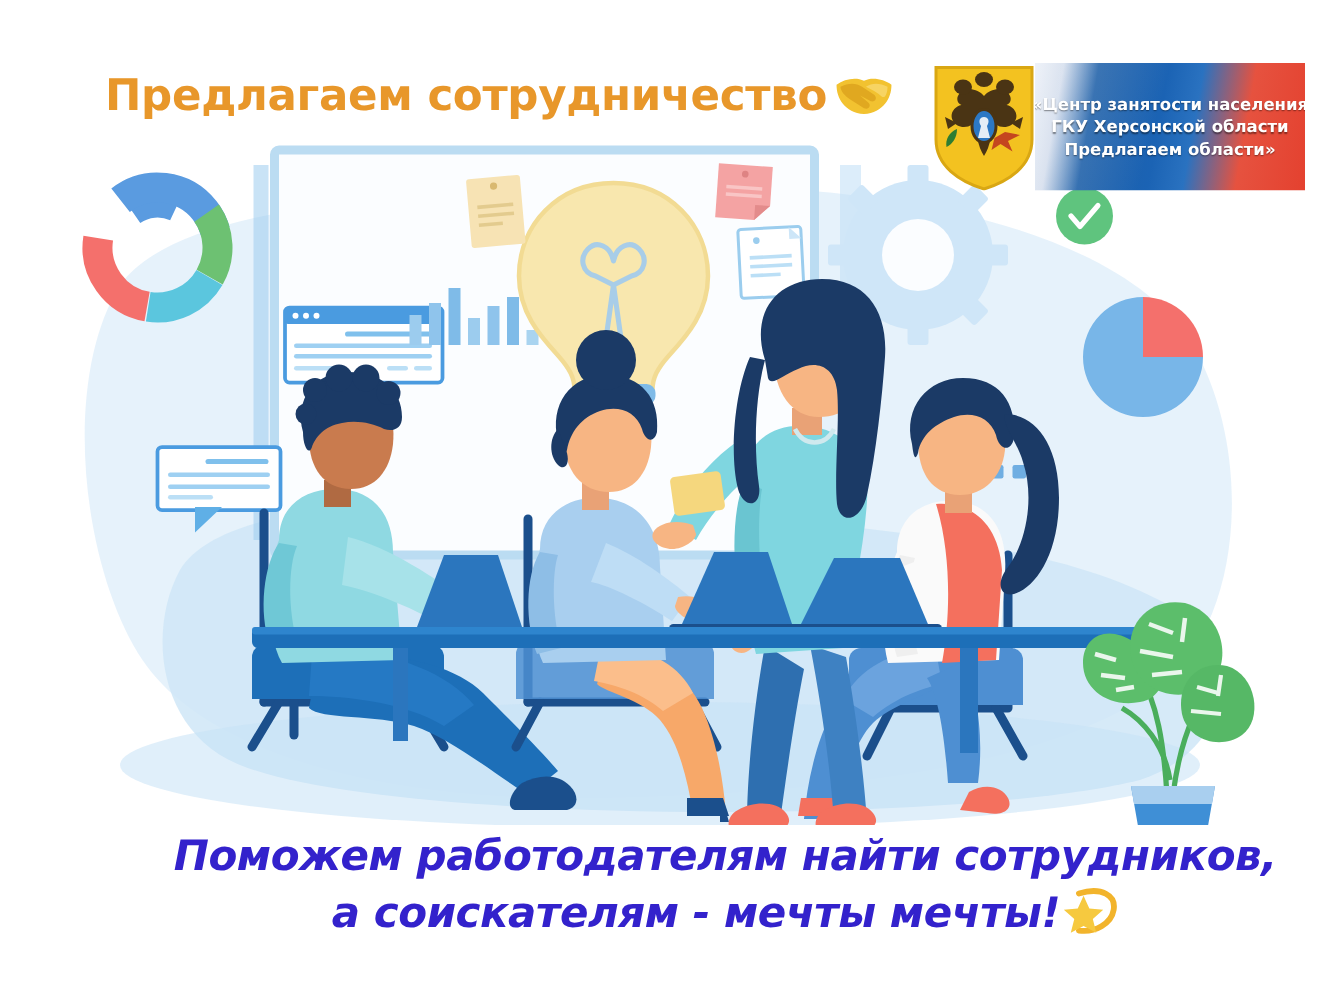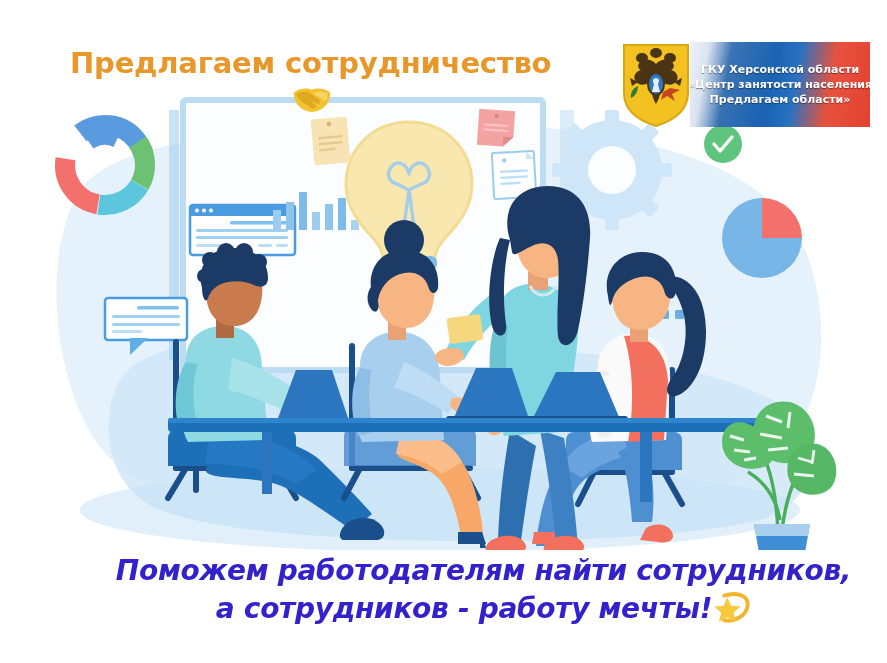--- a/index.html
+++ b/index.html
@@ -21,21 +21,20 @@
   }
 
   
   #title-row {
     position: absolute;
     left: 70px; top: 46px;
     display: flex;
     align-items: center;
     gap: 2px;
     z-index: 40;
-    flex-direction: column;
   }
   #title-text {
     font-family: "DejaVu Sans", sans-serif;
     font-size: 29px;
     font-weight: 600;
     color: #E8972A;
     letter-spacing: -0.2px;
     white-space: nowrap;
   }
   #handshake { width: 42px; height: 34px; margin-left: 2px; }
@@ -491,31 +490,31 @@
       </g>
       <g fill="#2E7D32">
         <path d="M18 44 c -5 2 -8 7 -7 12 c 4 -2 7 -6 7 -12 z"></path>
       </g>
       <ellipse cx="36" cy="42" rx="8" ry="11" fill="#2C78C4" stroke="#4A3414" stroke-width="2"></ellipse>
       <path d="M36 36 c 3 0 4 3 2 6 l 2 8 h -8 l 2 -8 c -2 -3 -1 -6 2 -6 z" fill="#E6EEF6"></path>
     </svg>
     <div id="logo-banner">
       <div class="tri"></div>
       <div id="logo-lines">
+        <div>«Центр занятости населения</div>
         <div>ГКУ Херсонской области</div>
-        <div>«Центр занятости населения</div>
         <div>Предлагаем области»</div>
       </div>
     </div>
   </div>
 
   <div id="subtitle">
     <div class="line">Поможем работодателям найти сотрудников,</div>
     <div class="line line2wrap">
-      <span>а сотрудников - работу мечты!</span>
+      <span>а соискателям - мечты мечты!</span>
       <svg id="sparkle" viewBox="0 0 48 44">
         <path d="M14 6 C 34 0, 46 8, 44 20 C 42 32, 28 40, 14 38" fill="none" stroke="#F2B42C" stroke-width="5" stroke-linecap="round"></path>
         <path d="M18 8 l 5 11 l 12 1 l -9 8 l 3 12 l -11 -6 l -11 6 l 3 -12 l -9 -8 l 12 -1 z" fill="#F6C93F"></path>
       </svg>
     </div>
   </div>
 
 </div>
 
 </body></html>

